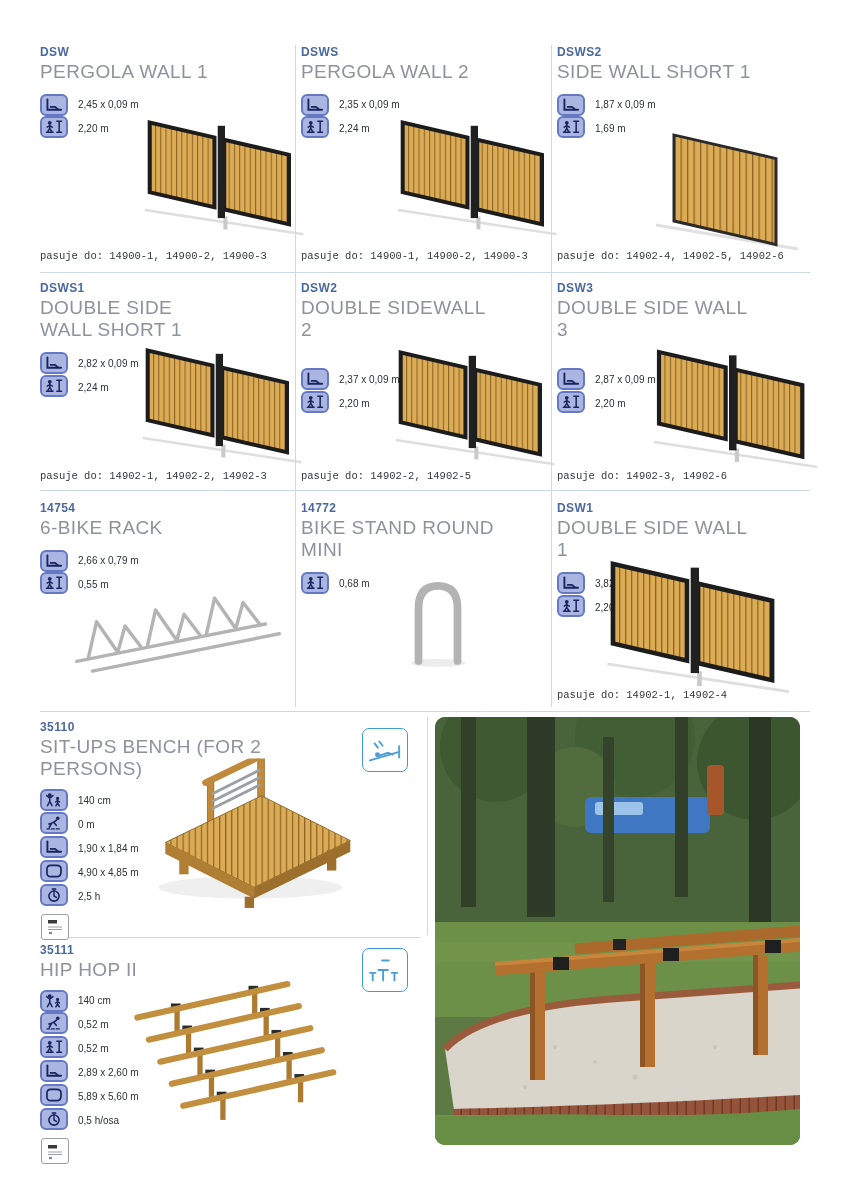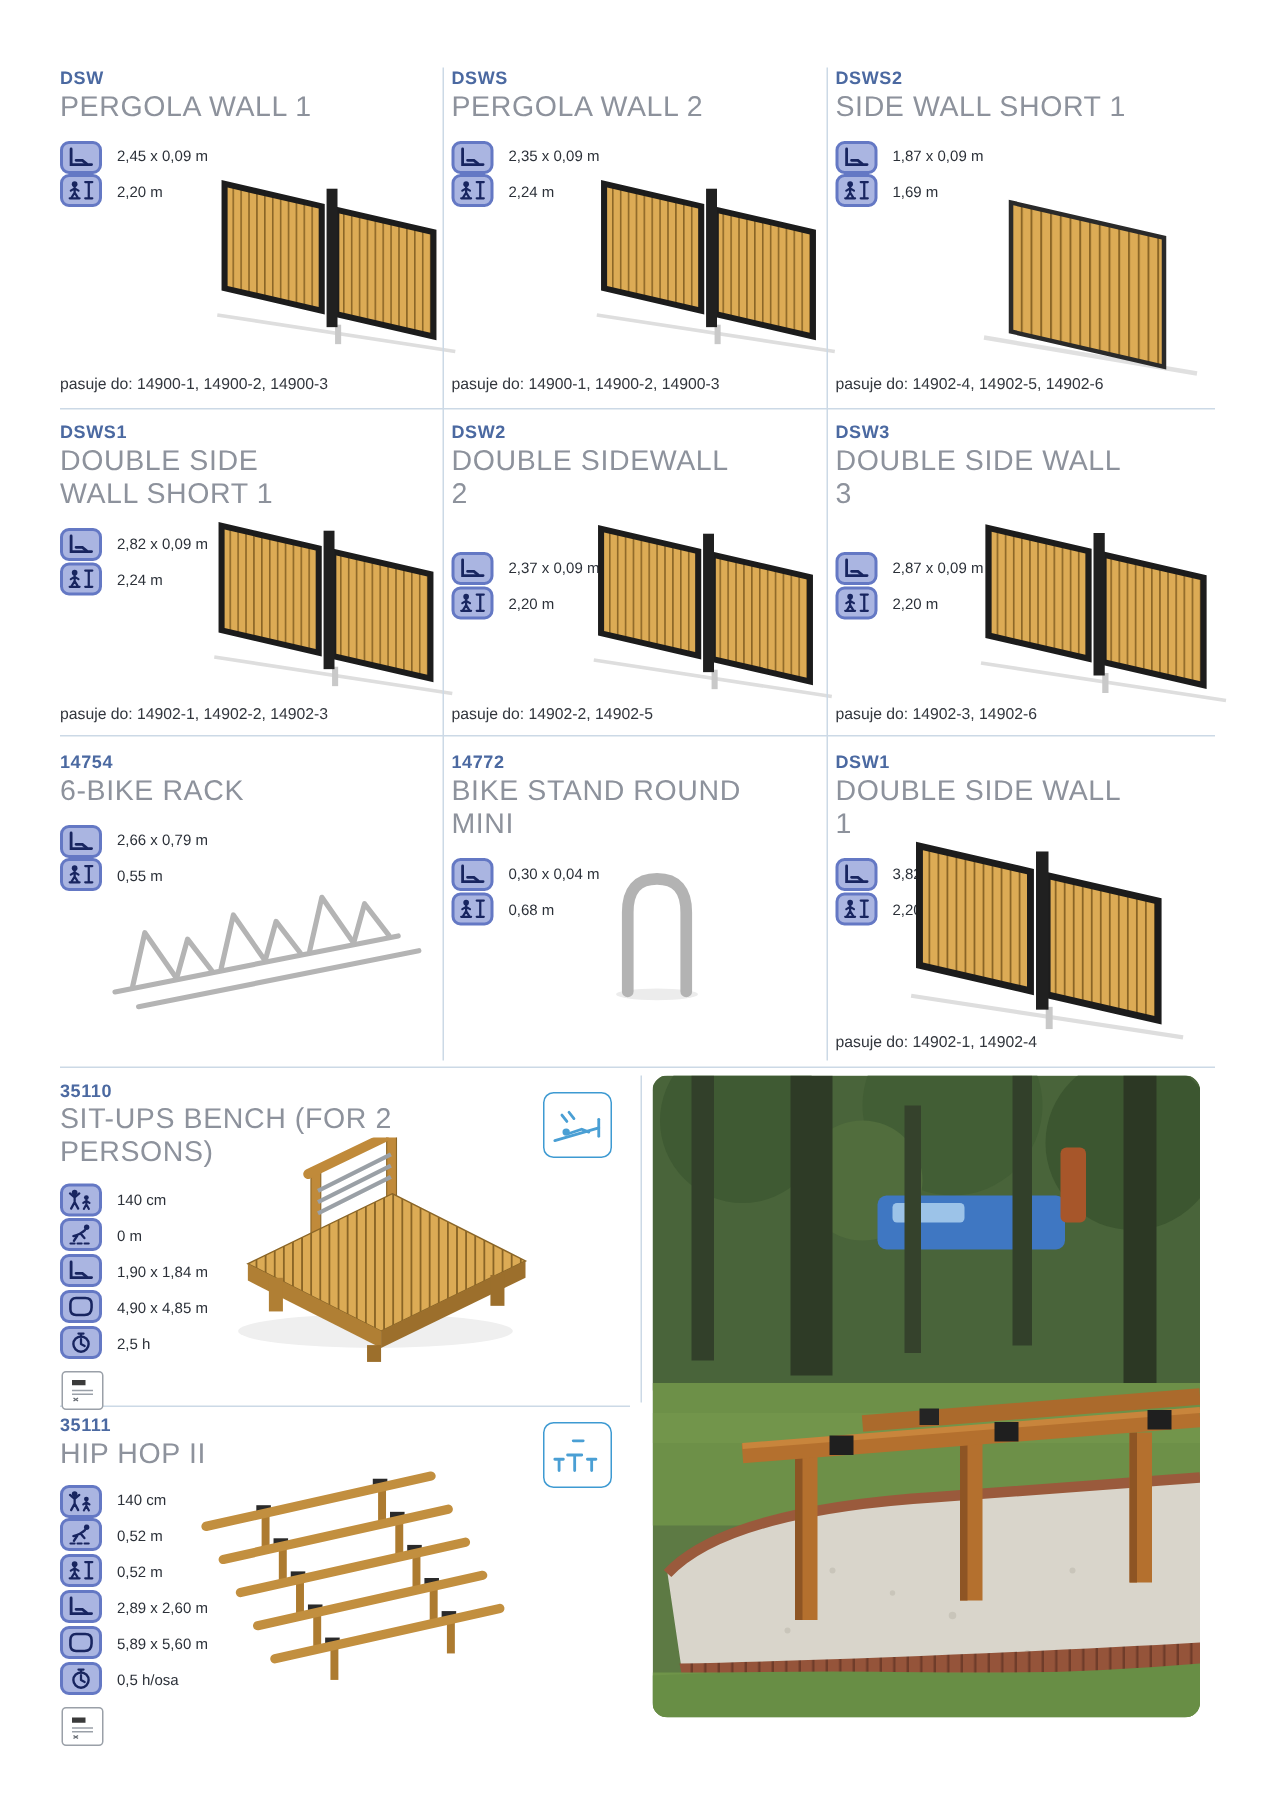--- a/index.html
+++ b/index.html
@@ -7,21 +7,21 @@
        font-family:"Liberation Sans", sans-serif;overflow:hidden;}
   .cell,.eblock{position:absolute;}
   .code{font-size:12px;font-weight:bold;color:#4b69a1;letter-spacing:.4px;}
   .pname{font-size:19px;color:#8d929c;letter-spacing:.4px;line-height:1.18;margin-top:2px;max-width:198px;}
   .speclist{margin-top:10px;}
   .srow{display:flex;align-items:center;height:23px;margin-top:1px;}
   .tile{flex:0 0 28px;height:22px;background:#aab5e1;border:2px solid #6478c4;border-radius:6px;
         display:flex;align-items:center;justify-content:center;box-sizing:border-box;}
   .srow + .srow .tile{margin-top:-3px;}
   .sval{margin-left:10px;font-size:10px;color:#2b3038;white-space:nowrap;}
-  .pasuje{position:absolute;left:0;bottom:6px;font-size:10.5px;color:#32363d;white-space:nowrap;}
+  .pasuje{position:absolute;left:0;bottom:6px;font-size:10.5px;color:#32363d;white-space:nowrap;font-family:Liberation Mono, monospace;}
   .prod-img{position:absolute;}
   .divider{position:absolute;background:#ccd9e6;}
   .v{width:1px;} .h{height:1px;}
   .cert{width:26px;height:24px;background:#fff;border:1px solid #9aa0a8;border-radius:3px;margin:6px 0 0 1px;
         display:flex;align-items:center;justify-content:center;}
   .picto{position:absolute;width:46px;height:44px;border:1.6px solid #3e9ad2;border-radius:7px;
          background:#fff;box-sizing:border-box;display:flex;align-items:center;justify-content:center;}
   .photo{position:absolute;left:435px;top:717px;width:365px;height:428px;border-radius:10px;overflow:hidden;}
   svg{display:block;}
 </style>
@@ -350,28 +350,20 @@
   </div>
   <svg class="prod-img" style="left:26px;top:62px" width="218" height="118" viewBox="0 0 220 120">
       <use href="#sym-bike-rack"></use>
     </svg>
 </div>
 
 <div class="cell" style="left:301px;top:501px;width:245px;height:206px">
   <div class="code">14772</div>
   <div class="pname">BIKE STAND ROUND MINI</div>
   <div class="speclist">
-    <div class="srow">
-        <span class="tile">
-          <svg width="20" height="16">
-            <use href="#gl-footprint"></use>
-          </svg>
-        </span>
-        <span class="sval">0,30 x 0,04 m</span>
-      </div>
     <div class="srow">
         <span class="tile">
           <svg width="20" height="16">
             <use href="#gl-height"></use>
           </svg>
         </span>
         <span class="sval">0,68 m</span>
       </div>
   </div>
   <svg class="prod-img" style="left:98px;top:70px" width="78" height="98" viewBox="0 0 80 100">

